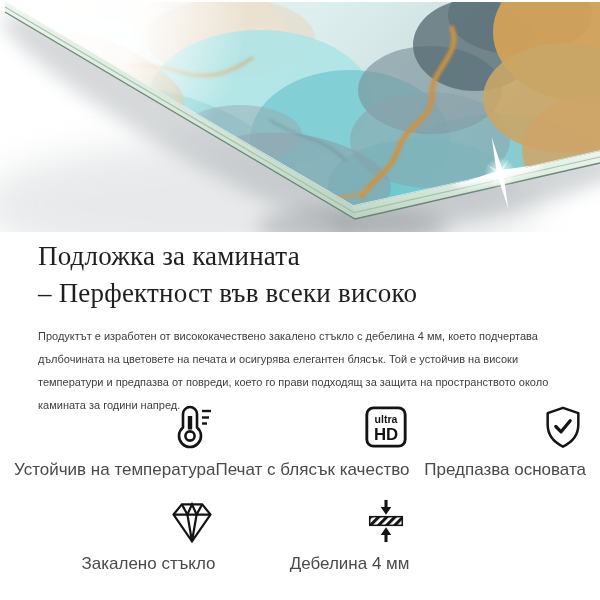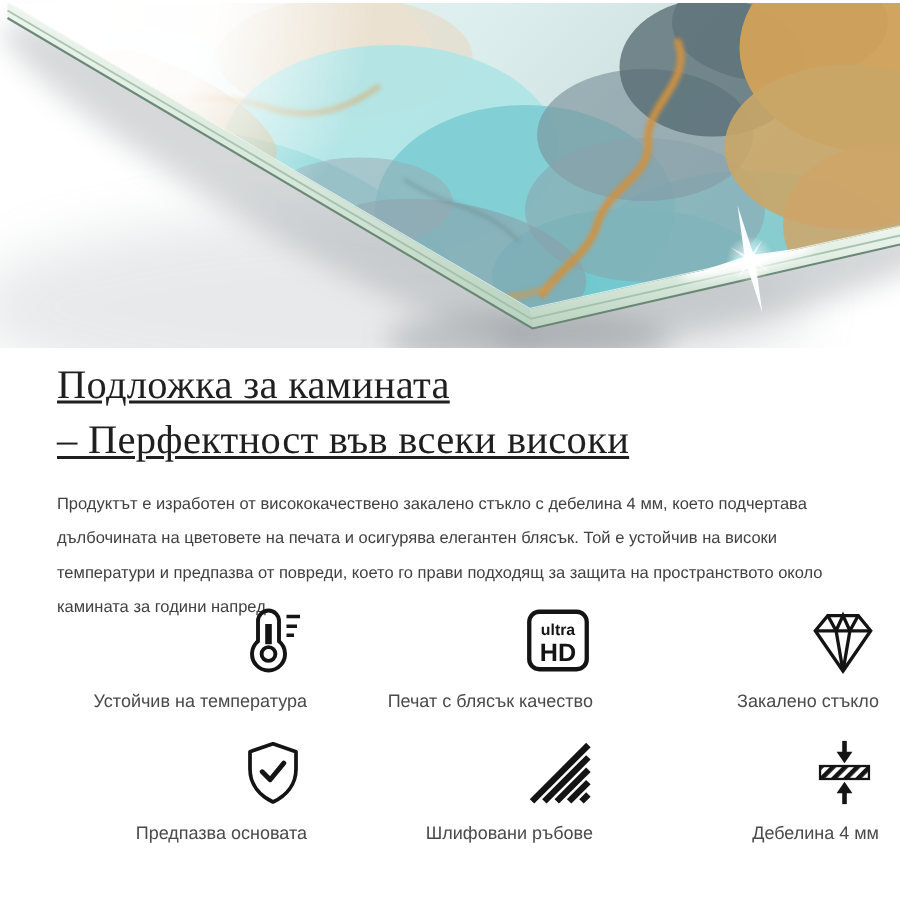--- a/index.html
+++ b/index.html
@@ -2,27 +2,27 @@
 <html lang="bg"><head>
 <meta charset="utf-8">
 <title>Подложка за камината</title>
 <style>
   html,body{margin:0;padding:0;background:#fff;}
   .page{position:relative;width:600px;height:600px;background:#fff;overflow:hidden;
         font-family:"Liberation Sans","DejaVu Sans",sans-serif;}
   .hero{position:absolute;top:0;left:0;width:600px;height:232px;display:block;}
   .content{position:absolute;top:230px;left:0;width:600px;box-sizing:border-box;padding:0 38px;}
   .title{font-family:"Liberation Serif","DejaVu Serif",serif;font-weight:400;color:#1f1f1f;
-         font-size:27px;line-height:37px;margin:8px 0 0;letter-spacing:.2px;text-decoration:underline;}
+         font-size:27px;line-height:37px;margin:8px 0 0;letter-spacing:.2px;}
   .desc{margin:13px 0 0;font-size:11px;line-height:23px;color:#404040;max-width:536px;}
   .features{position:absolute;top:402px;left:0;width:600px;box-sizing:border-box;padding:0 14px;
             display:grid;grid-template-columns:repeat(3,1fr);row-gap:16px;}
   .feature{display:flex;flex-direction:column;align-items:flex-end;}
   .icon-wrap{height:50px;display:flex;align-items:center;justify-content:center;}
-  .feature .label{margin-top:8px;font-size:12px;color:#4a4a4a;white-space:nowrap;}
+  .feature .label{margin-top:8px;font-size:17px;color:#4a4a4a;white-space:nowrap;}
   .fi{stroke:#141414;fill:none;}
   .badge-txt{font-family:"Liberation Sans","DejaVu Sans",sans-serif;font-weight:bold;fill:#141414;}
 </style>
 </head>
 <body>
 
 <div class="page">
 
   <svg class="hero" viewBox="0 0 600 232" aria-hidden="true">
     <defs>
@@ -116,21 +116,21 @@
       <g transform="rotate(45) scale(0.45)" opacity="0.75">
         <path d="M0,-34 L2.6,0 L0,34 L-2.6,0 Z M-34,0 L0,-2.6 L34,0 L0,2.6 Z" fill="#ffffff"></path>
       </g>
       <circle r="2.6" fill="#ffffff"></circle>
     </g>
   </svg>
 
   <div class="content">
     <h1 class="title">
       <span>Подложка за камината</span><br>
-      <span>– Перфектност във всеки високи</span>
+      <span>– Перфектност във всеки високо</span>
     </h1>
     <p class="desc">Продуктът е изработен от висококачествено закалено стъкло с дебелина 4 мм, което подчертава дълбочината на цветовете на печата и осигурява елегантен блясък. Той е устойчив на високи температури и предпазва от повреди, което го прави подходящ за защита на пространството около камината за години напред.</p>
   </div>
 
   <div class="features">
 
     <div class="feature">
       <div class="icon-wrap">
         <svg width="48" height="48" viewBox="0 0 48 48">
           <path class="fi" stroke-width="2.6" d="M15,11 A7,7 0 0 1 29,11 L29,24.5 A11,11 0 1 1 15,24.5 Z"></path>
@@ -150,56 +150,42 @@
           <rect class="fi" stroke-width="3" x="4" y="4" width="40" height="40" rx="7"></rect>
           <text class="badge-txt" x="24" y="20" font-size="11" text-anchor="middle">ultra</text>
           <text class="badge-txt" x="24" y="38" font-size="17.5" text-anchor="middle">HD</text>
         </svg>
       </div>
       <div class="label">Печат с блясък качество</div>
     </div>
 
     <div class="feature">
       <div class="icon-wrap">
+        <svg width="46" height="46" viewBox="0 0 48 48">
+          <path class="fi" stroke-width="2.6" stroke-linejoin="round" d="M24,4 L40,9.5 V21.5 C40,32.5 33,40.2 24,44.5 C15,40.2 8,32.5 8,21.5 V9.5 Z"></path>
+          <path class="fi" stroke-width="3.4" stroke-linecap="round" stroke-linejoin="round" d="M16.5,23.5 L22,29 L31.5,17.5"></path>
+        </svg>
+      </div>
+      <div class="label">Предпазва основата</div>
+    </div>
+
+    <div class="feature">
+      <div class="icon-wrap">
         <svg width="48" height="46" viewBox="0 0 52 48">
           <g class="fi" stroke-width="2.4" stroke-linejoin="miter">
             <path d="M6,17 L15,6 H37 L46,17 L26,46 Z"></path>
             <path d="M6,17 H46"></path>
             <path d="M15,6 L21,17 L26,6 L31,17 L37,6"></path>
             <path d="M21,17 L26,46 L31,17"></path>
           </g>
         </svg>
       </div>
       <div class="label">Закалено стъкло</div>
     </div>
 
-    <div class="feature">
-      <div class="icon-wrap">
-        <svg width="46" height="46" viewBox="0 0 48 48">
-          <path class="fi" stroke-width="2.6" stroke-linejoin="round" d="M24,4 L40,9.5 V21.5 C40,32.5 33,40.2 24,44.5 C15,40.2 8,32.5 8,21.5 V9.5 Z"></path>
-          <path class="fi" stroke-width="3.4" stroke-linecap="round" stroke-linejoin="round" d="M16.5,23.5 L22,29 L31.5,17.5"></path>
-        </svg>
-      </div>
-      <div class="label">Предпазва основата</div>
-    </div>
-
-    <div class="feature">
-      <div class="icon-wrap">
-        <svg width="44" height="44" viewBox="0 0 48 48">
-          <g stroke="#141414" stroke-width="4.6">
-            <line x1="4" y1="45" x2="45" y2="4"></line>
-            <line x1="13" y1="45" x2="45" y2="13"></line>
-            <line x1="22" y1="45" x2="45" y2="22"></line>
-            <line x1="31" y1="45" x2="45" y2="31"></line>
-            <line x1="40" y1="45" x2="45" y2="40"></line>
-          </g>
-        </svg>
-      </div>
-      <div class="label">Шлифовани ръбове</div>
-    </div>
 
     <div class="feature">
       <div class="icon-wrap">
         <svg width="46" height="46" viewBox="0 0 48 48">
           <defs>
             <pattern id="hatch4" width="6" height="6" patternUnits="userSpaceOnUse" patternTransform="rotate(45)">
               <rect width="6" height="6" fill="#ffffff"></rect>
               <rect width="3.2" height="6" fill="#141414"></rect>
             </pattern>
           </defs>

